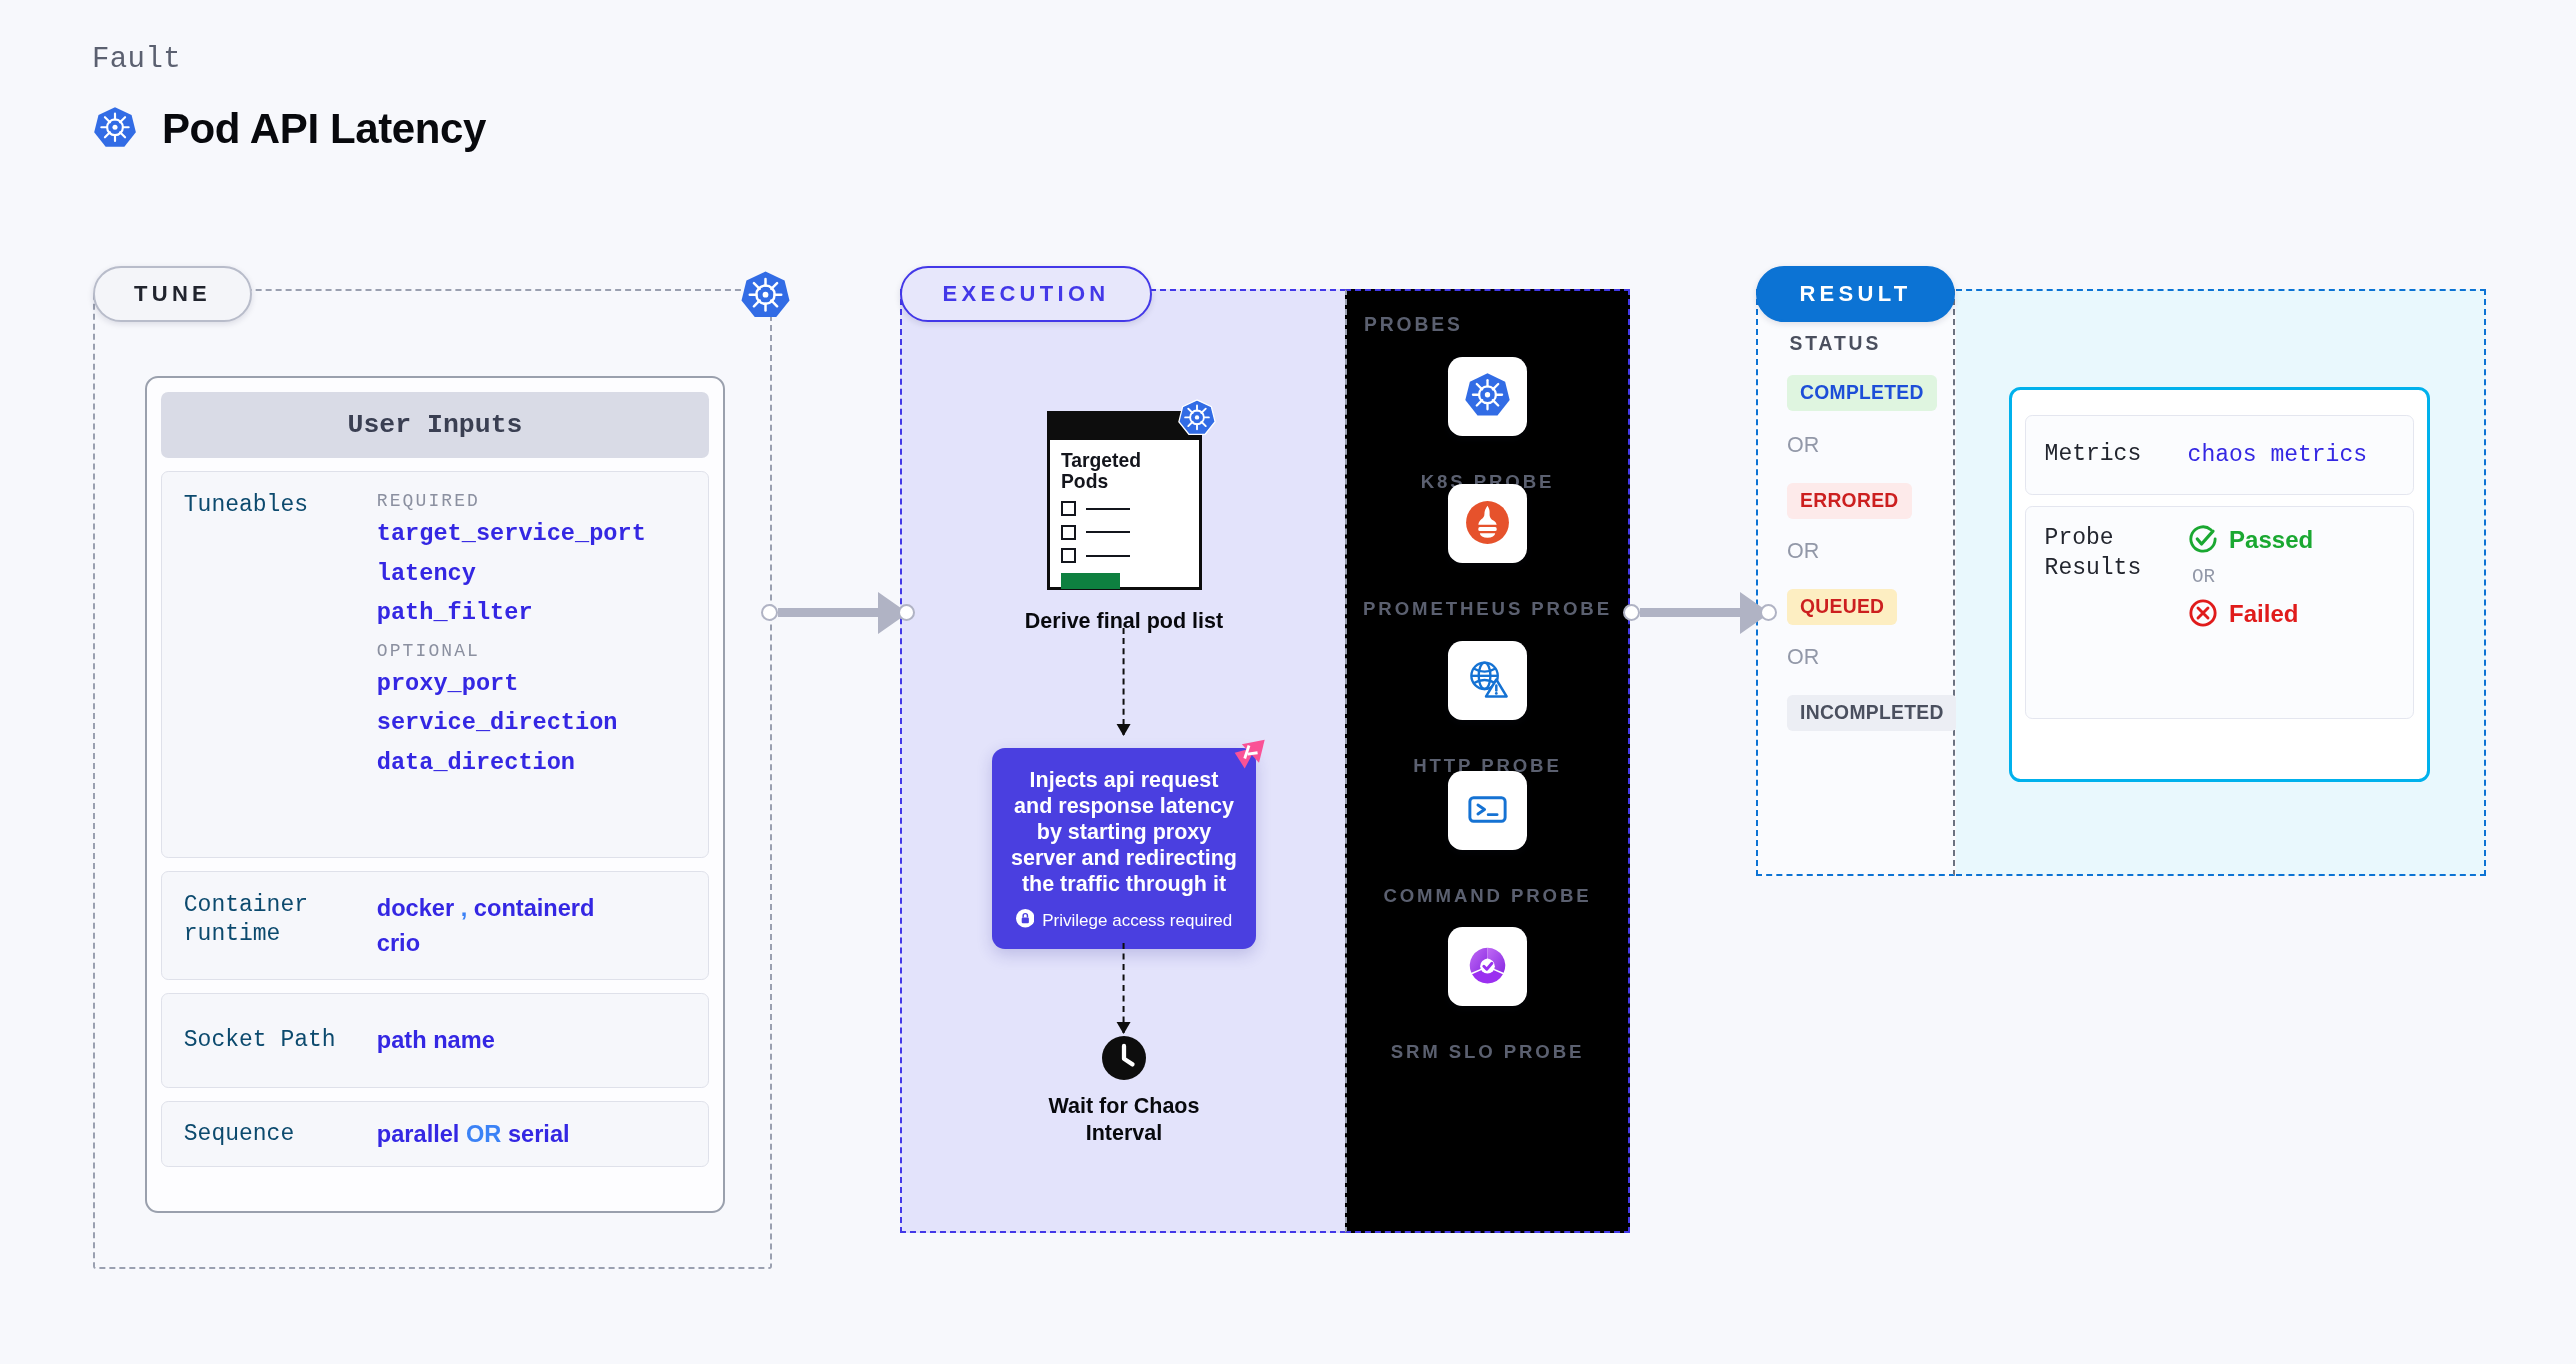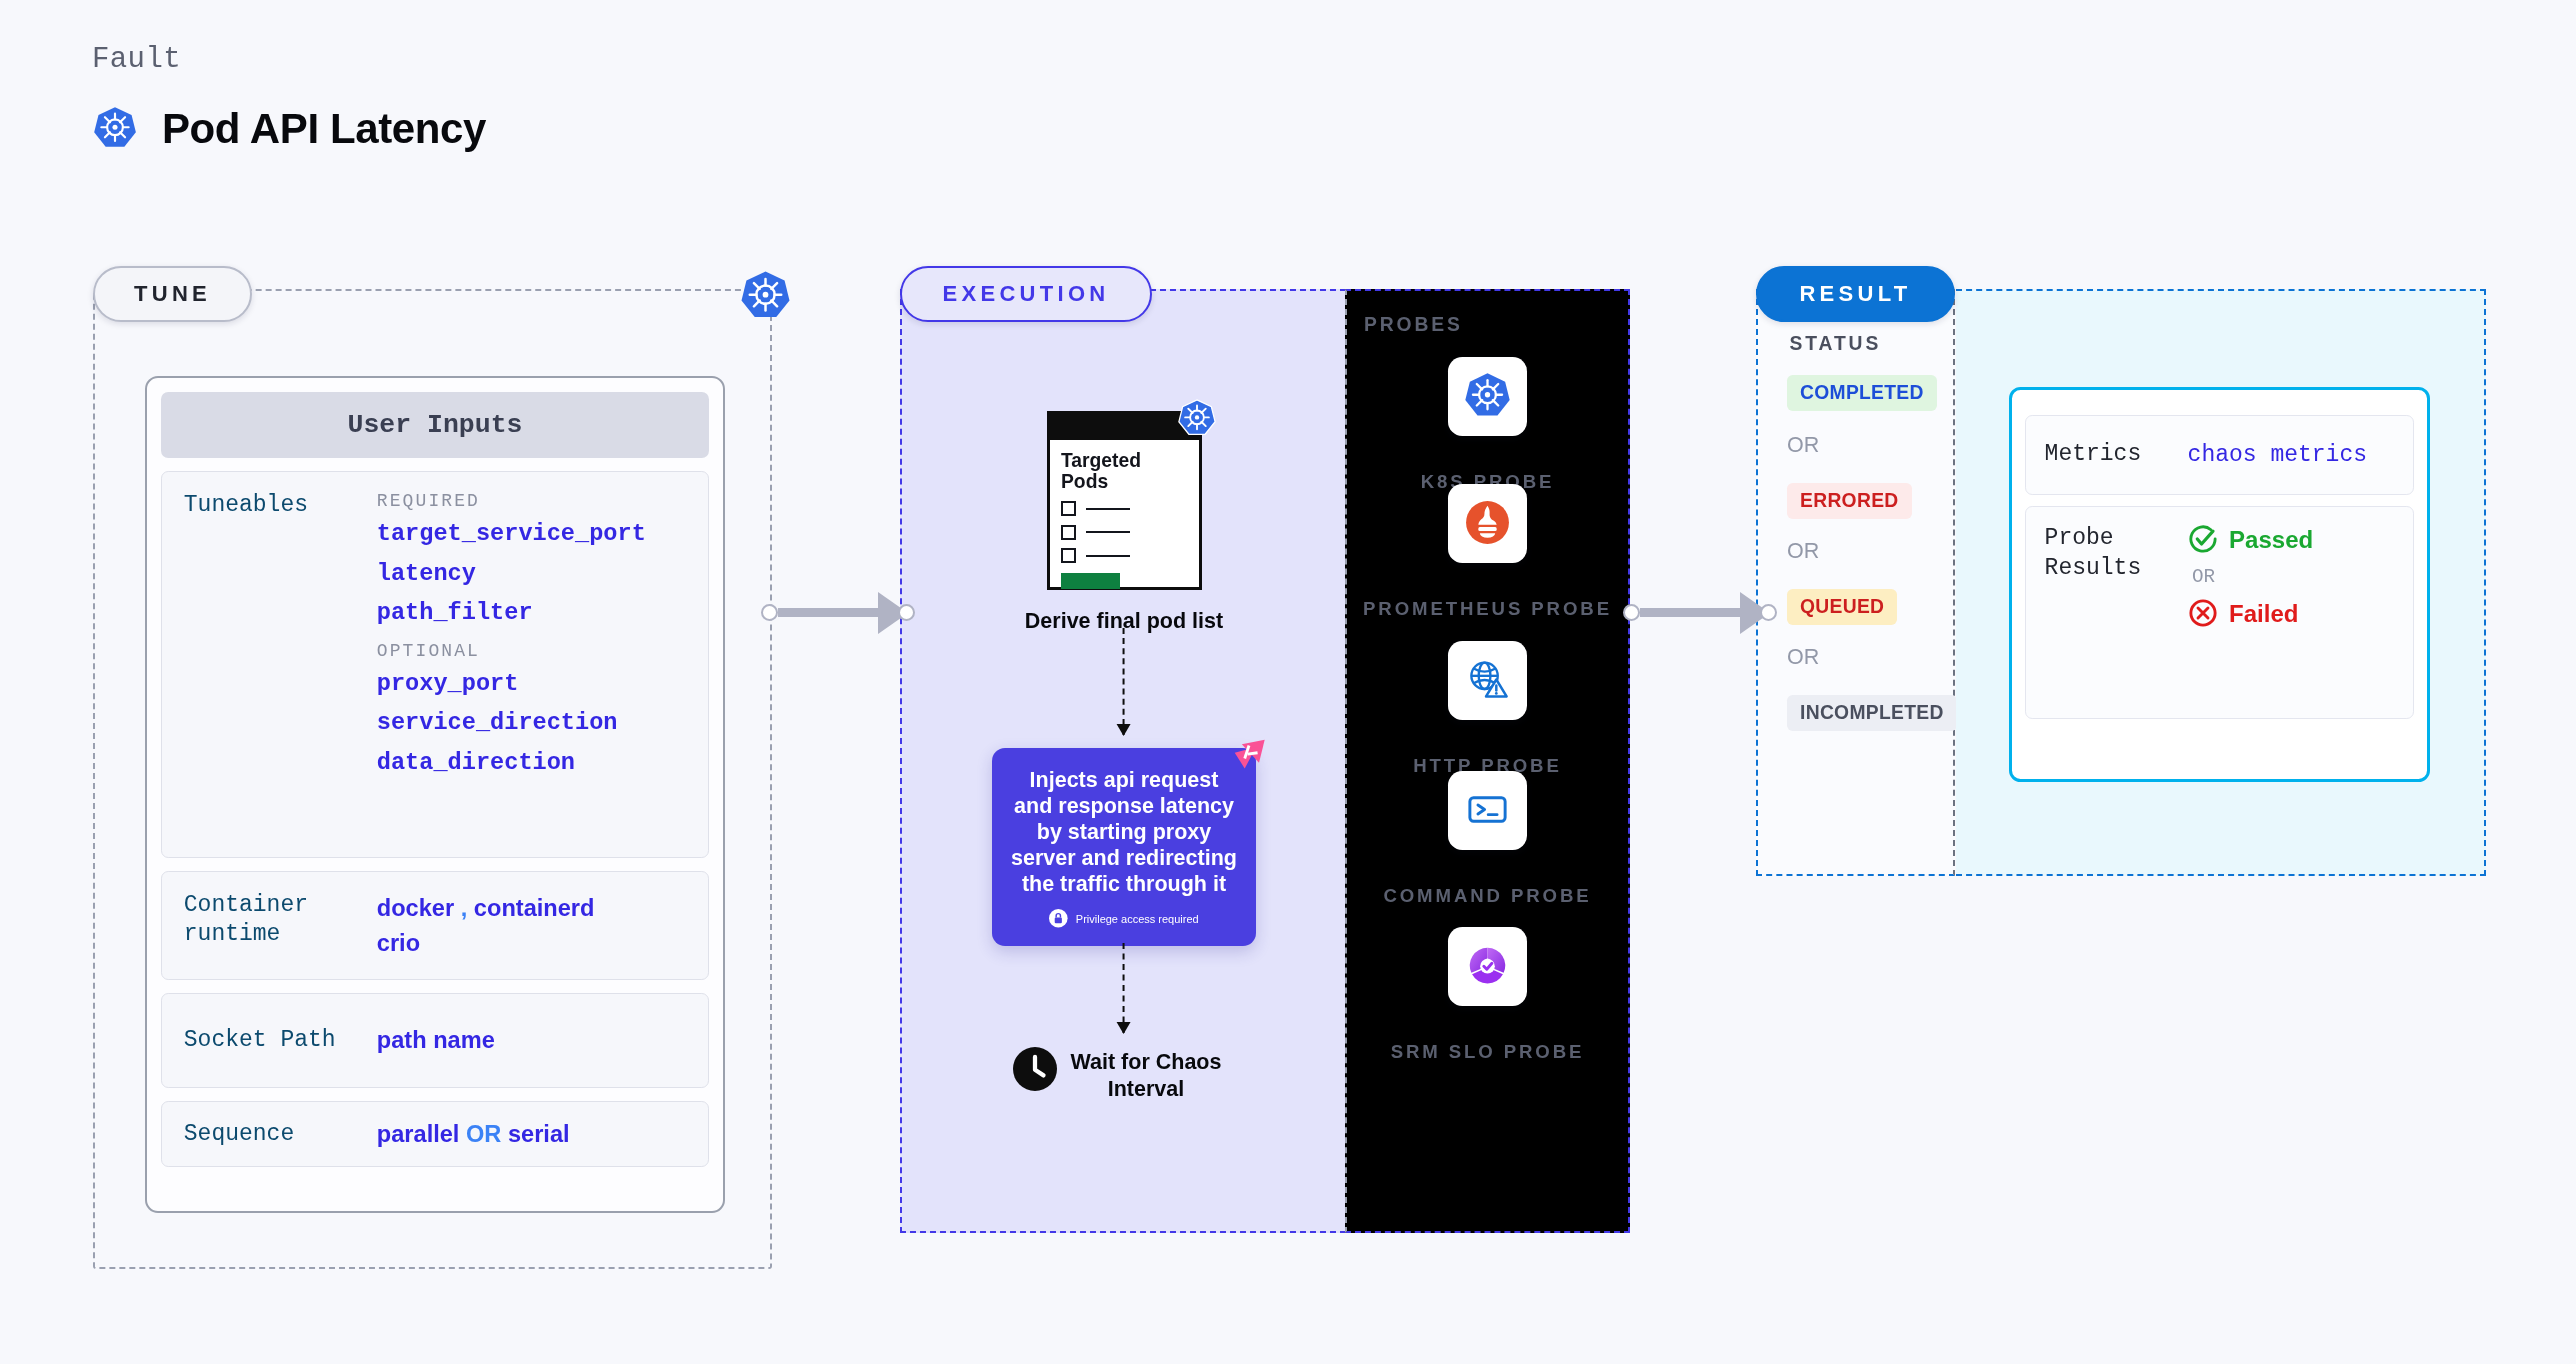--- a/index.html
+++ b/index.html
@@ -162,24 +162,24 @@
   }
 
   #inject-card {
     position: absolute; left: 50%; transform: translateX(-50%); top: 457px;
     width: 264px; border-radius: 13px; background: #4a3fe0;
     padding: 18.6px 15.8px 15.8px; text-align: center;
     box-shadow: 0 5.7px 15.8px rgba(40,35,150,0.20);
   }
   #inject-text { font-size: 21.5px; font-weight: bold; color: #ffffff; line-height: 1.22; }
   #inject-priv { margin-top: 11.5px; display: flex; align-items: center; justify-content: center; gap: 7.9px; }
-  #inject-priv span { font-size: 11px; color: #ffffff; }
+  #inject-priv span { font-size: 17px; color: #ffffff; }
   #litmus-flag { position: absolute; right: -13px; top: -11.5px; width: 40px; height: 40px; }
 
-  #wait-wrap { position: absolute; left: 50%; transform: translateX(-50%); top: 745px; display: flex; flex-direction: row; align-items: center; }
+  #wait-wrap { position: absolute; left: 50%; transform: translateX(-50%); top: 745px; display: flex; flex-direction: column; align-items: center; }
   #clock-icon { width: 44px; height: 44px; }
   #wait-caption { margin-top: 13px; text-align: center; font-size: 21.5px; font-weight: bold; color: #08090d; line-height: 1.25; }
 
   
   #panel-status {
     position: absolute;
     left: 1756px; top: 289px; width: 199px; height: 587px;
     border: 2.9px dashed #0c73d4;
     border-right: 2.1px dashed #6b7280;
     background: #fafbfe;

